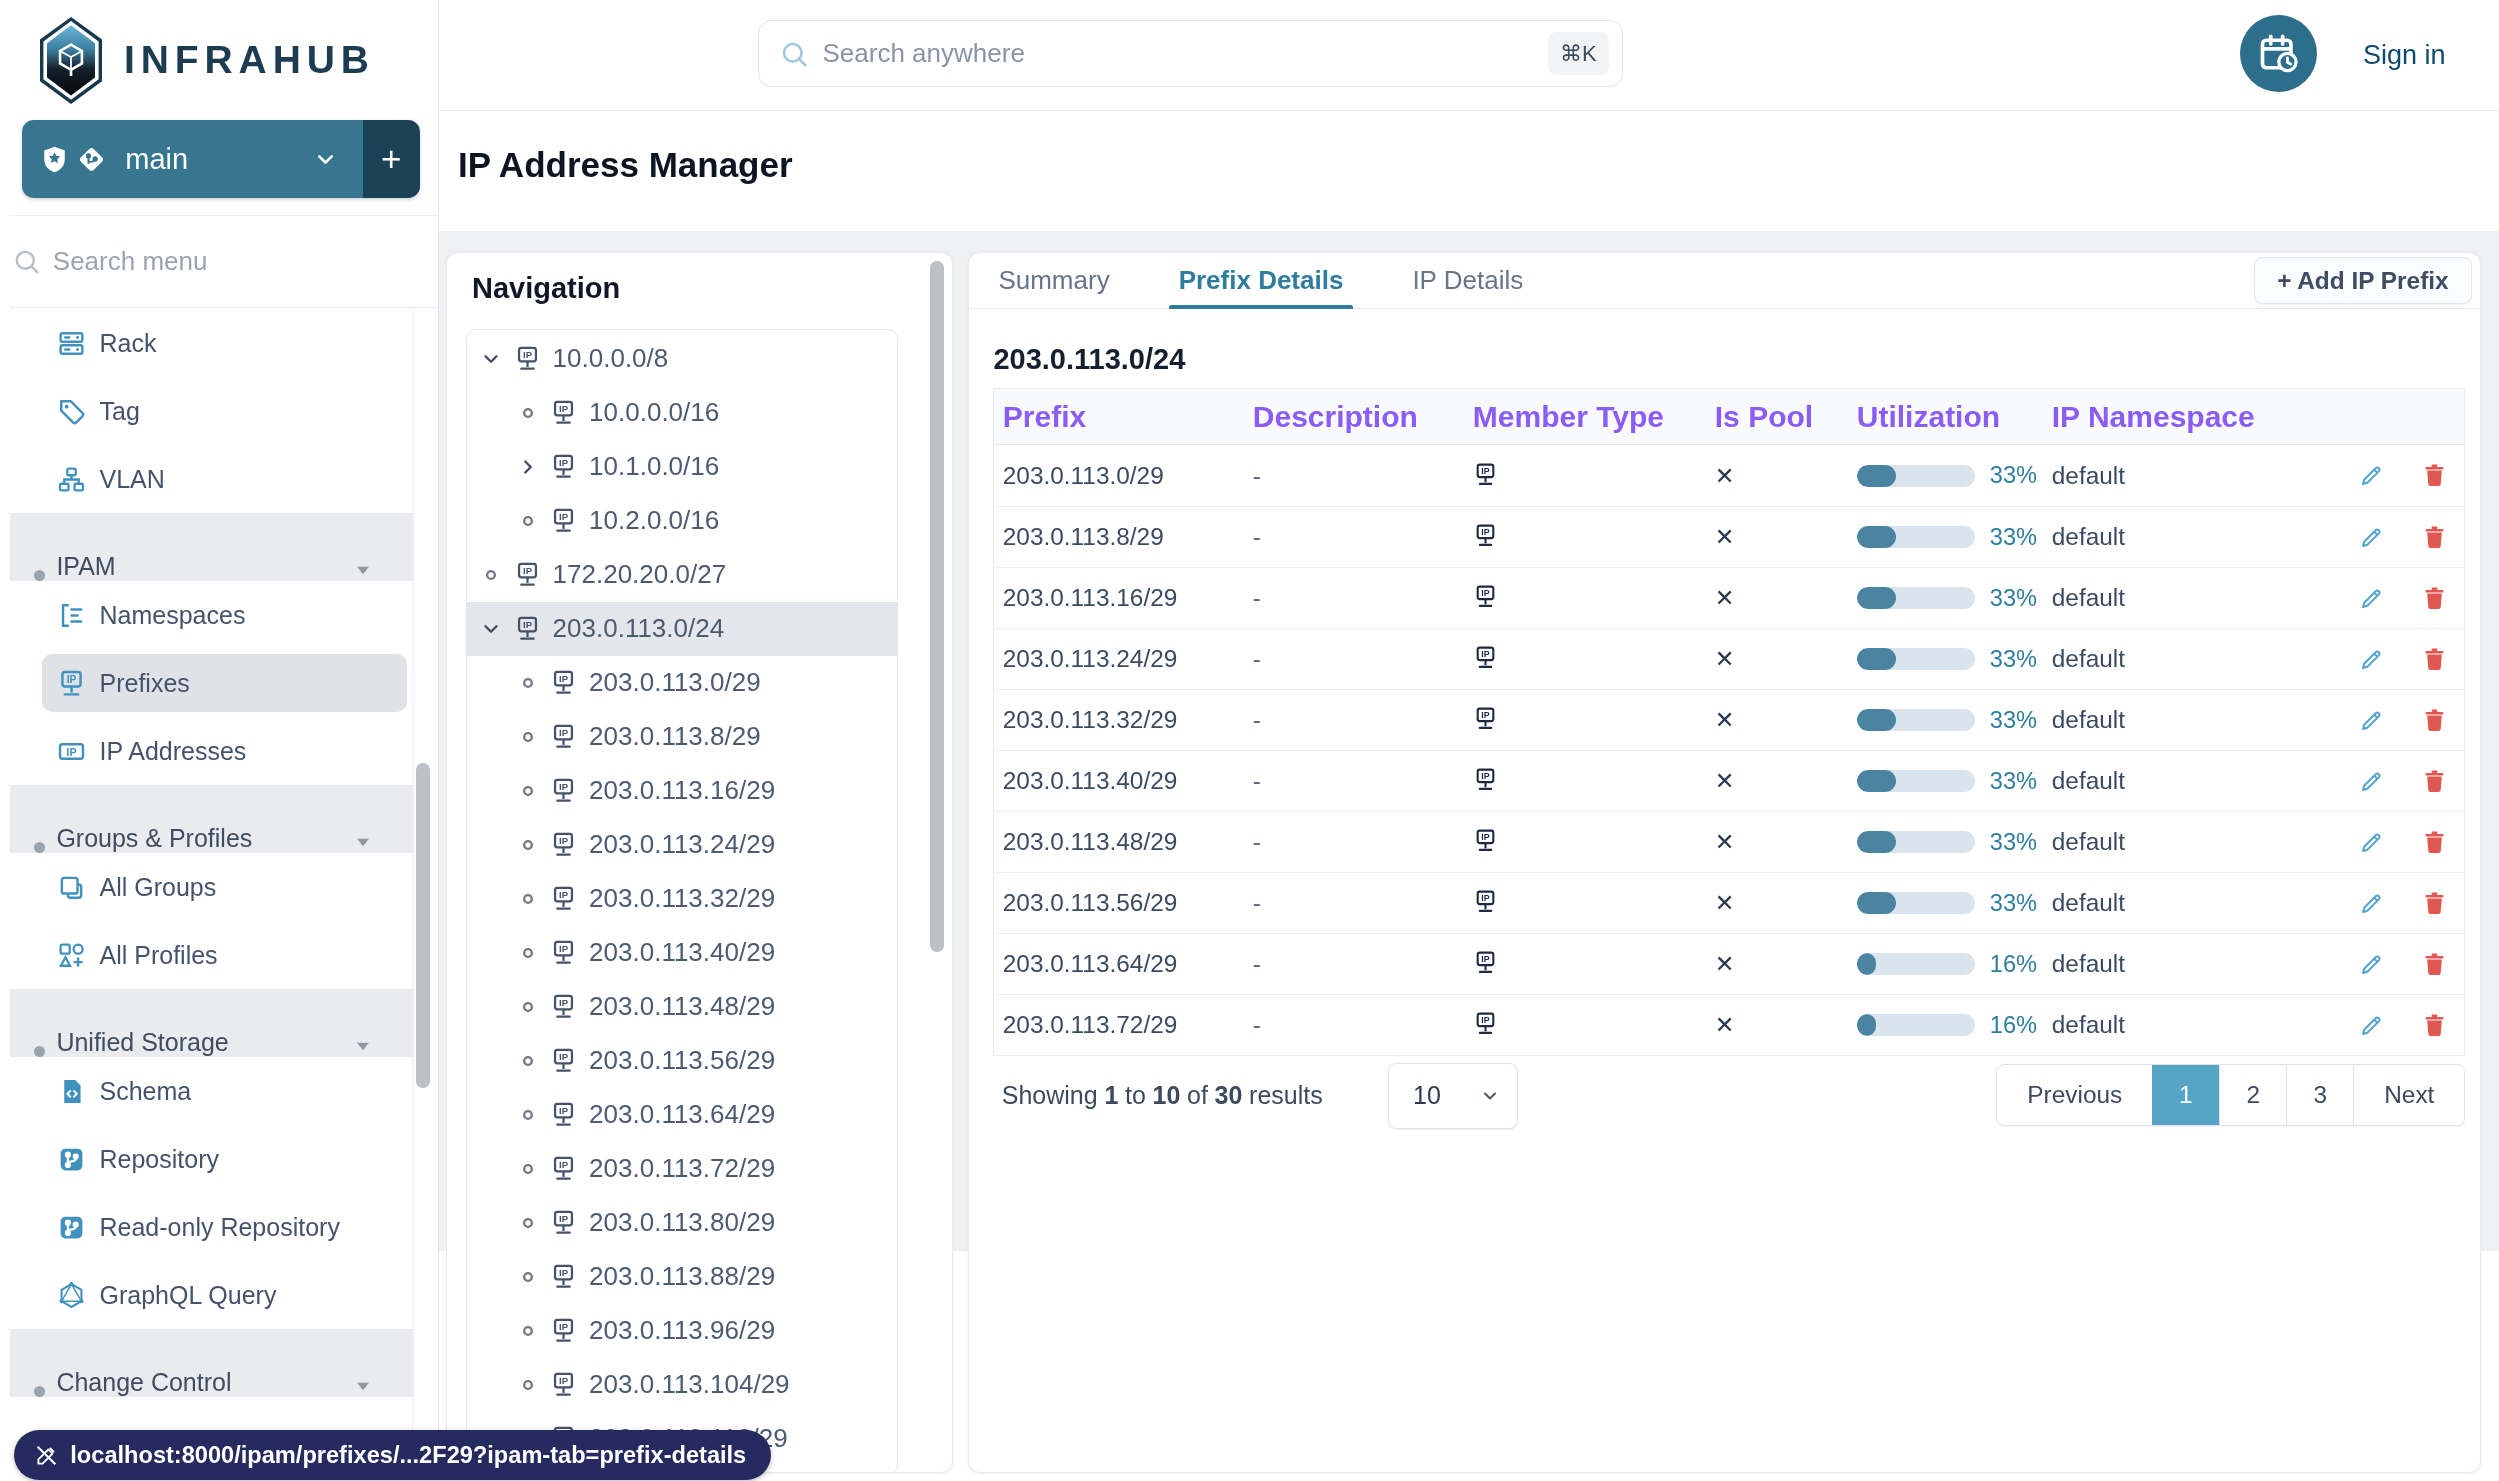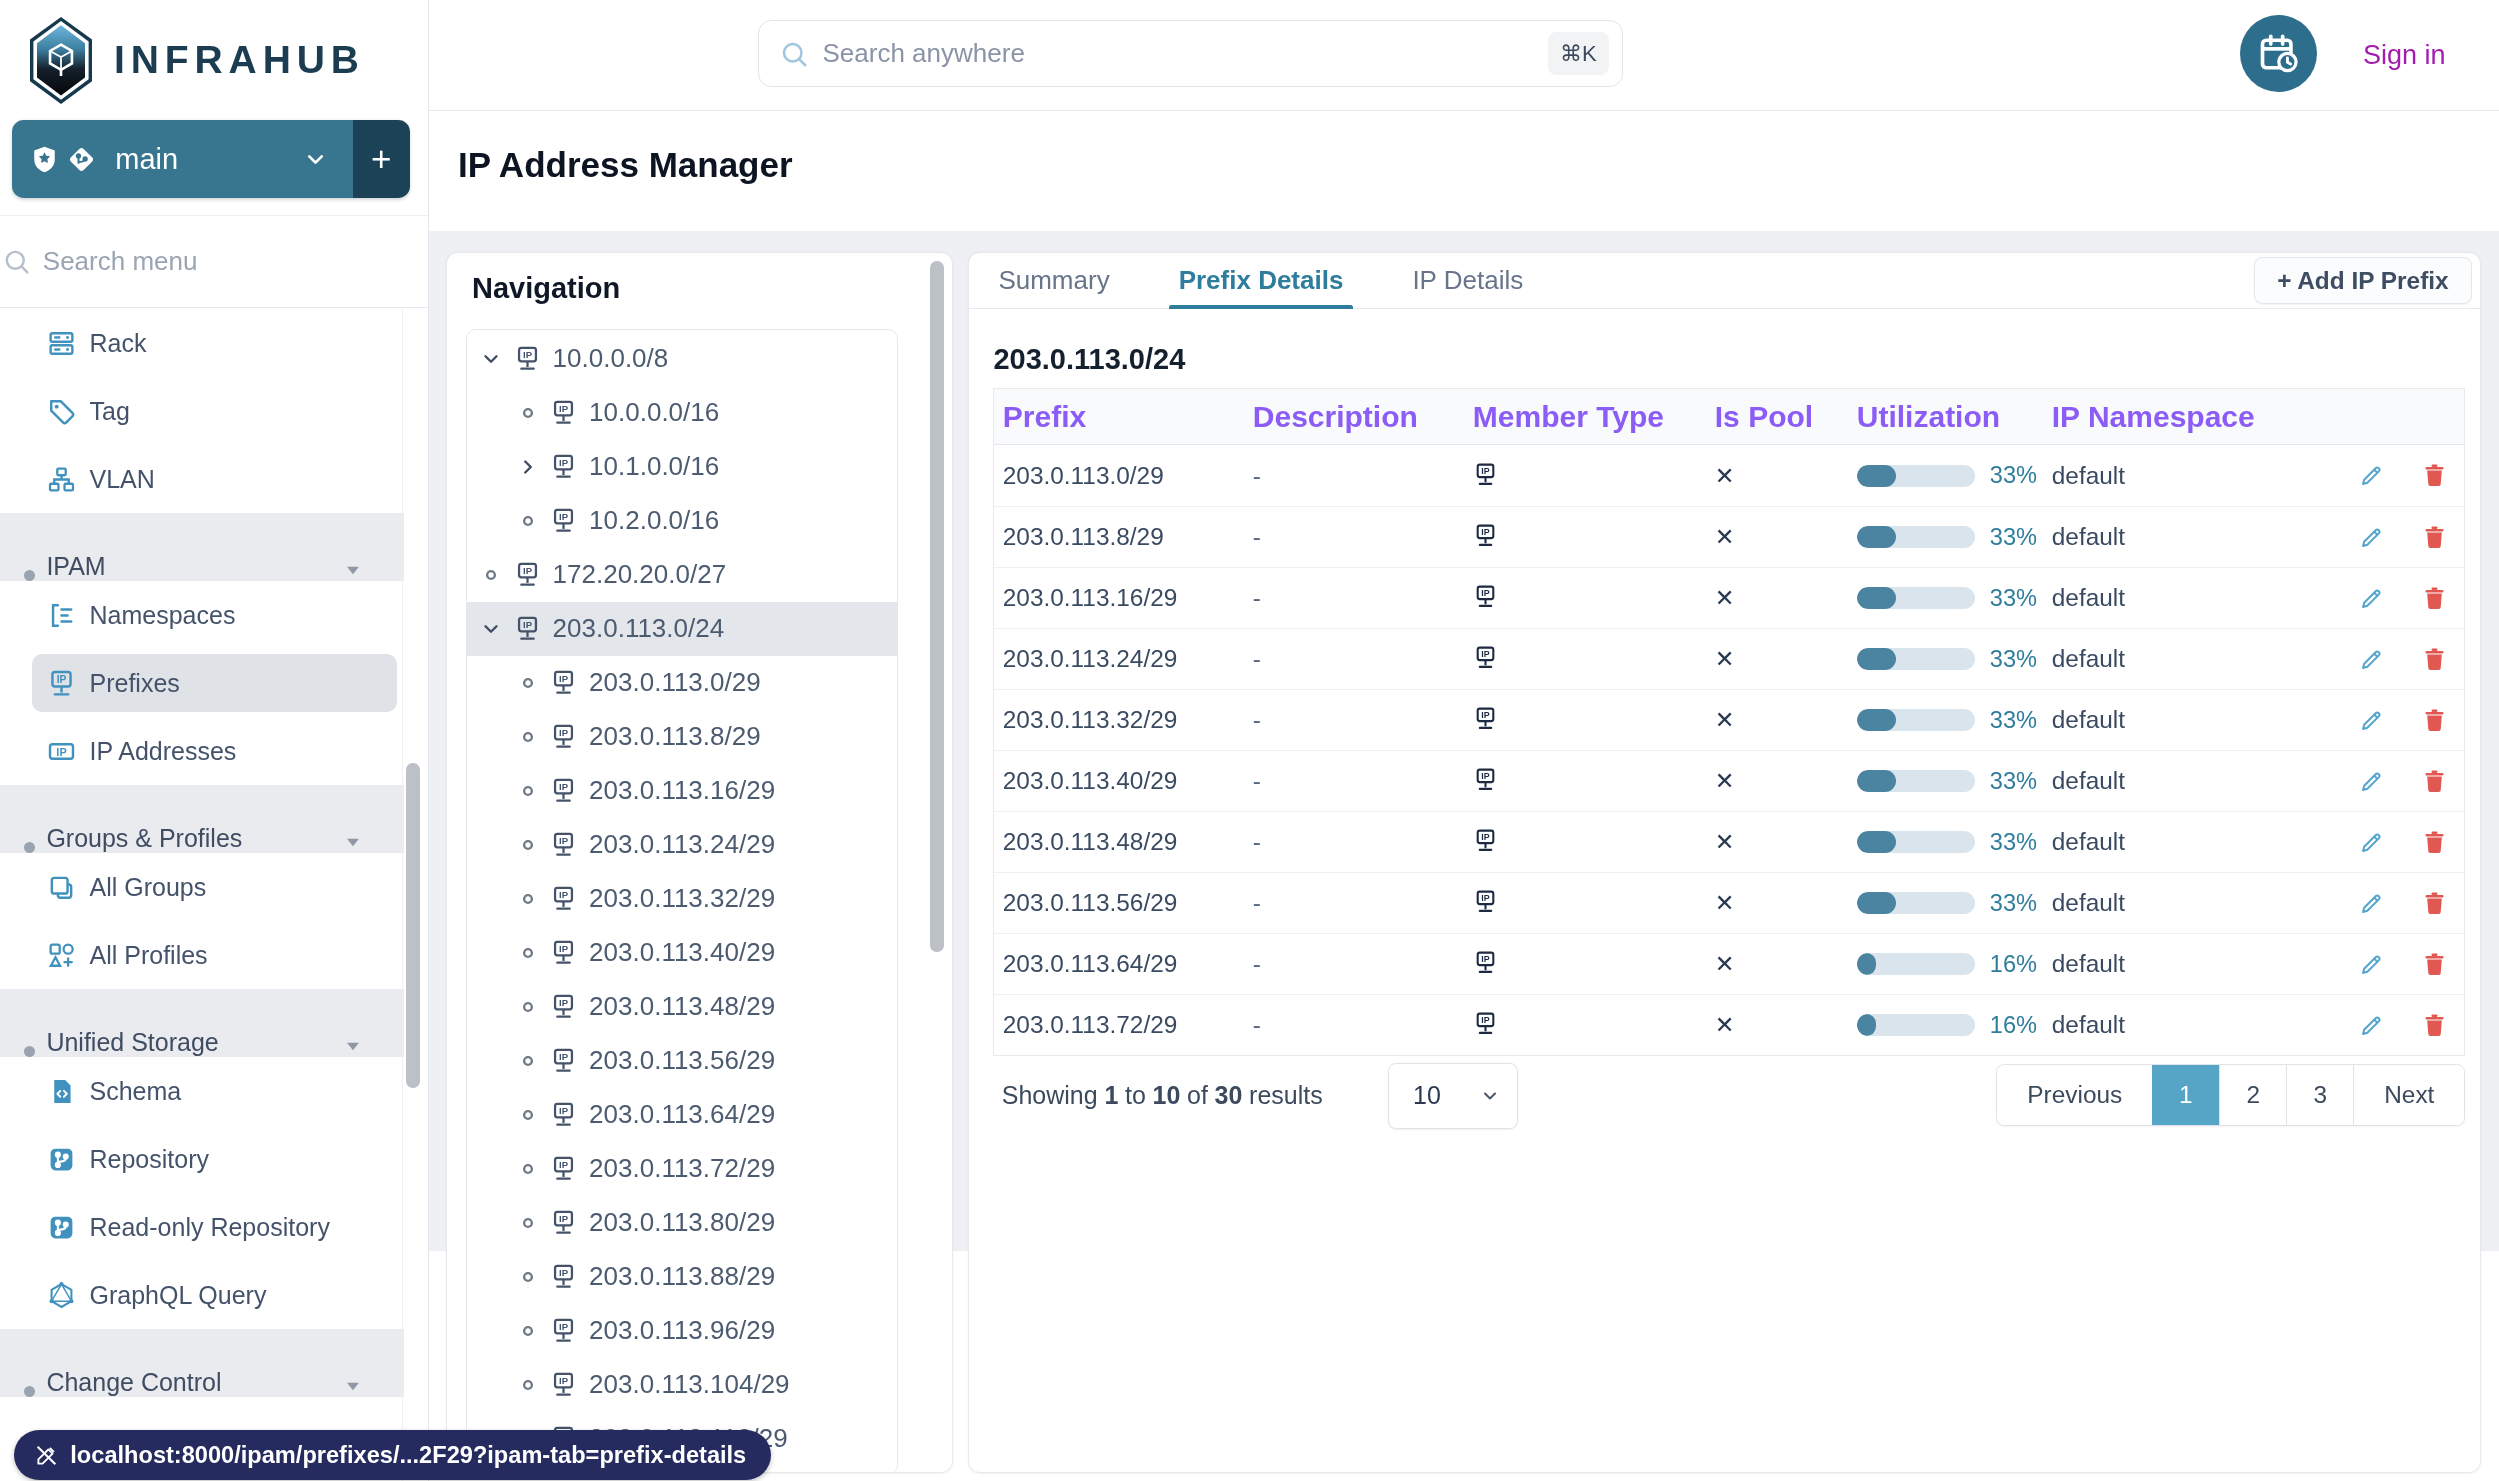--- a/index.html
+++ b/index.html
@@ -5,21 +5,21 @@
   * { margin:0; padding:0; box-sizing:border-box; }
   html,body { width:2500px; height:1482px; }
   body {
     position:relative; overflow:hidden; background:#ffffff;
     font-family:"Liberation Sans","DejaVu Sans",sans-serif; color:#394a61;
   }
   .icon { display:inline-flex; }
   .icon svg { width:100%; height:100%; display:block; }
 
   
-  .sidebar { position:absolute; left:0; top:0; width:429px; height:1482px; background:#fff; border-right:0.8px solid #e3e6ea; z-index:5; }
+  .sidebar { position:absolute; left:10px; top:0; width:429px; height:1482px; background:#fff; border-right:0.8px solid #e3e6ea; z-index:5; }
   .logo-row { display:flex; align-items:center; gap:22px; padding:11.8px 0 0 30px; height:109px; }
   .logo-hex { position:relative; width:62px; height:87px; }
   .hex { position:absolute; clip-path:polygon(50% 0,100% 26%,100% 74%,50% 100%,0 74%,0 26%); }
   .hex.outer { inset:0; background:#16394e; }
   .hex.ring  { inset:4.2px 3.4px; background:#ffffff; }
   .hex.inner { inset:8.4px 6.7px; background:linear-gradient(180deg,#6db6dc 0%,#3c7fa0 34%,#14202b 62%,#050708 100%); }
   .logo-cube { position:absolute; left:50%; top:50%; transform:translate(-50%,-50%); width:35px; height:39px; color:#fff; }
   .logo-text { font-size:39px; font-weight:700; letter-spacing:5.9px; color:#1c3c52; }
 
   .branch-row { position:absolute; left:11.8px; top:120px; height:78px; width:398px; display:flex; border-radius:11.8px; overflow:hidden; box-shadow:0 1.7px 3.4px rgba(10,30,45,.18); }
@@ -54,21 +54,21 @@
 
   
   .topbar { position:absolute; left:429px; top:0; width:2071px; height:111px; background:#fff; border-bottom:0.8px solid #e7e9ec; }
   .top-search { position:absolute; left:329px; top:20px; width:865px; height:67px; border:1.7px solid #dfe3e8; border-radius:13.5px; display:flex; align-items:center; padding:0 13.5px 0 20px; gap:13.5px; background:#fff; }
   .top-search .icon { width:30px; height:30px; color:#9fc6df; flex:none; }
   .top-search input { flex:1; border:none; outline:none; font-size:26px; color:#47566b; font-family:inherit; background:transparent; }
   .top-search input::placeholder { color:#8a94a6; }
   .kbd-badge { background:#f1f3f5; border-radius:8.4px; padding:8.4px 11.8px; font-size:22px; color:#3c4a5d; }
   .calendar-btn { position:absolute; left:1811px; top:15px; width:77px; height:77px; border-radius:50%; background:#2d6e8c; display:flex; align-items:center; justify-content:center; cursor:pointer; }
   .calendar-btn .icon { width:44px; height:44px; }
-  .sign-in { position:absolute; left:1934px; top:0; height:111px; display:flex; align-items:center; font-size:27px; color:#a21caf; font-weight:500; cursor:pointer; }
+  .sign-in { position:absolute; left:1934px; top:0; height:111px; display:flex; align-items:center; font-size:27px; color:#0c4a6e; font-weight:500; cursor:pointer; }
 
   
   .titleband { position:absolute; left:429px; top:111px; width:2071px; height:120px; background:#fff; }
   .page-title { padding:34px 0 0 29px; font-size:35px; font-weight:700; color:#0d1523; }
 
   
   .content { position:absolute; left:429px; top:231px; width:2071px; height:1020px; background:#eef0f3; }
   .card { position:absolute; background:#fff; border:0.8px solid #e7e9ec; border-radius:11.8px; box-shadow:0 0.8px 2.5px rgba(16,24,40,.06); overflow:hidden; }
   .nav-card { left:17px; top:21px; width:507px; height:1221px; }
   .nav-title { margin:18.5px 0 0 25px; font-size:29px; font-weight:700; color:#101828; }

